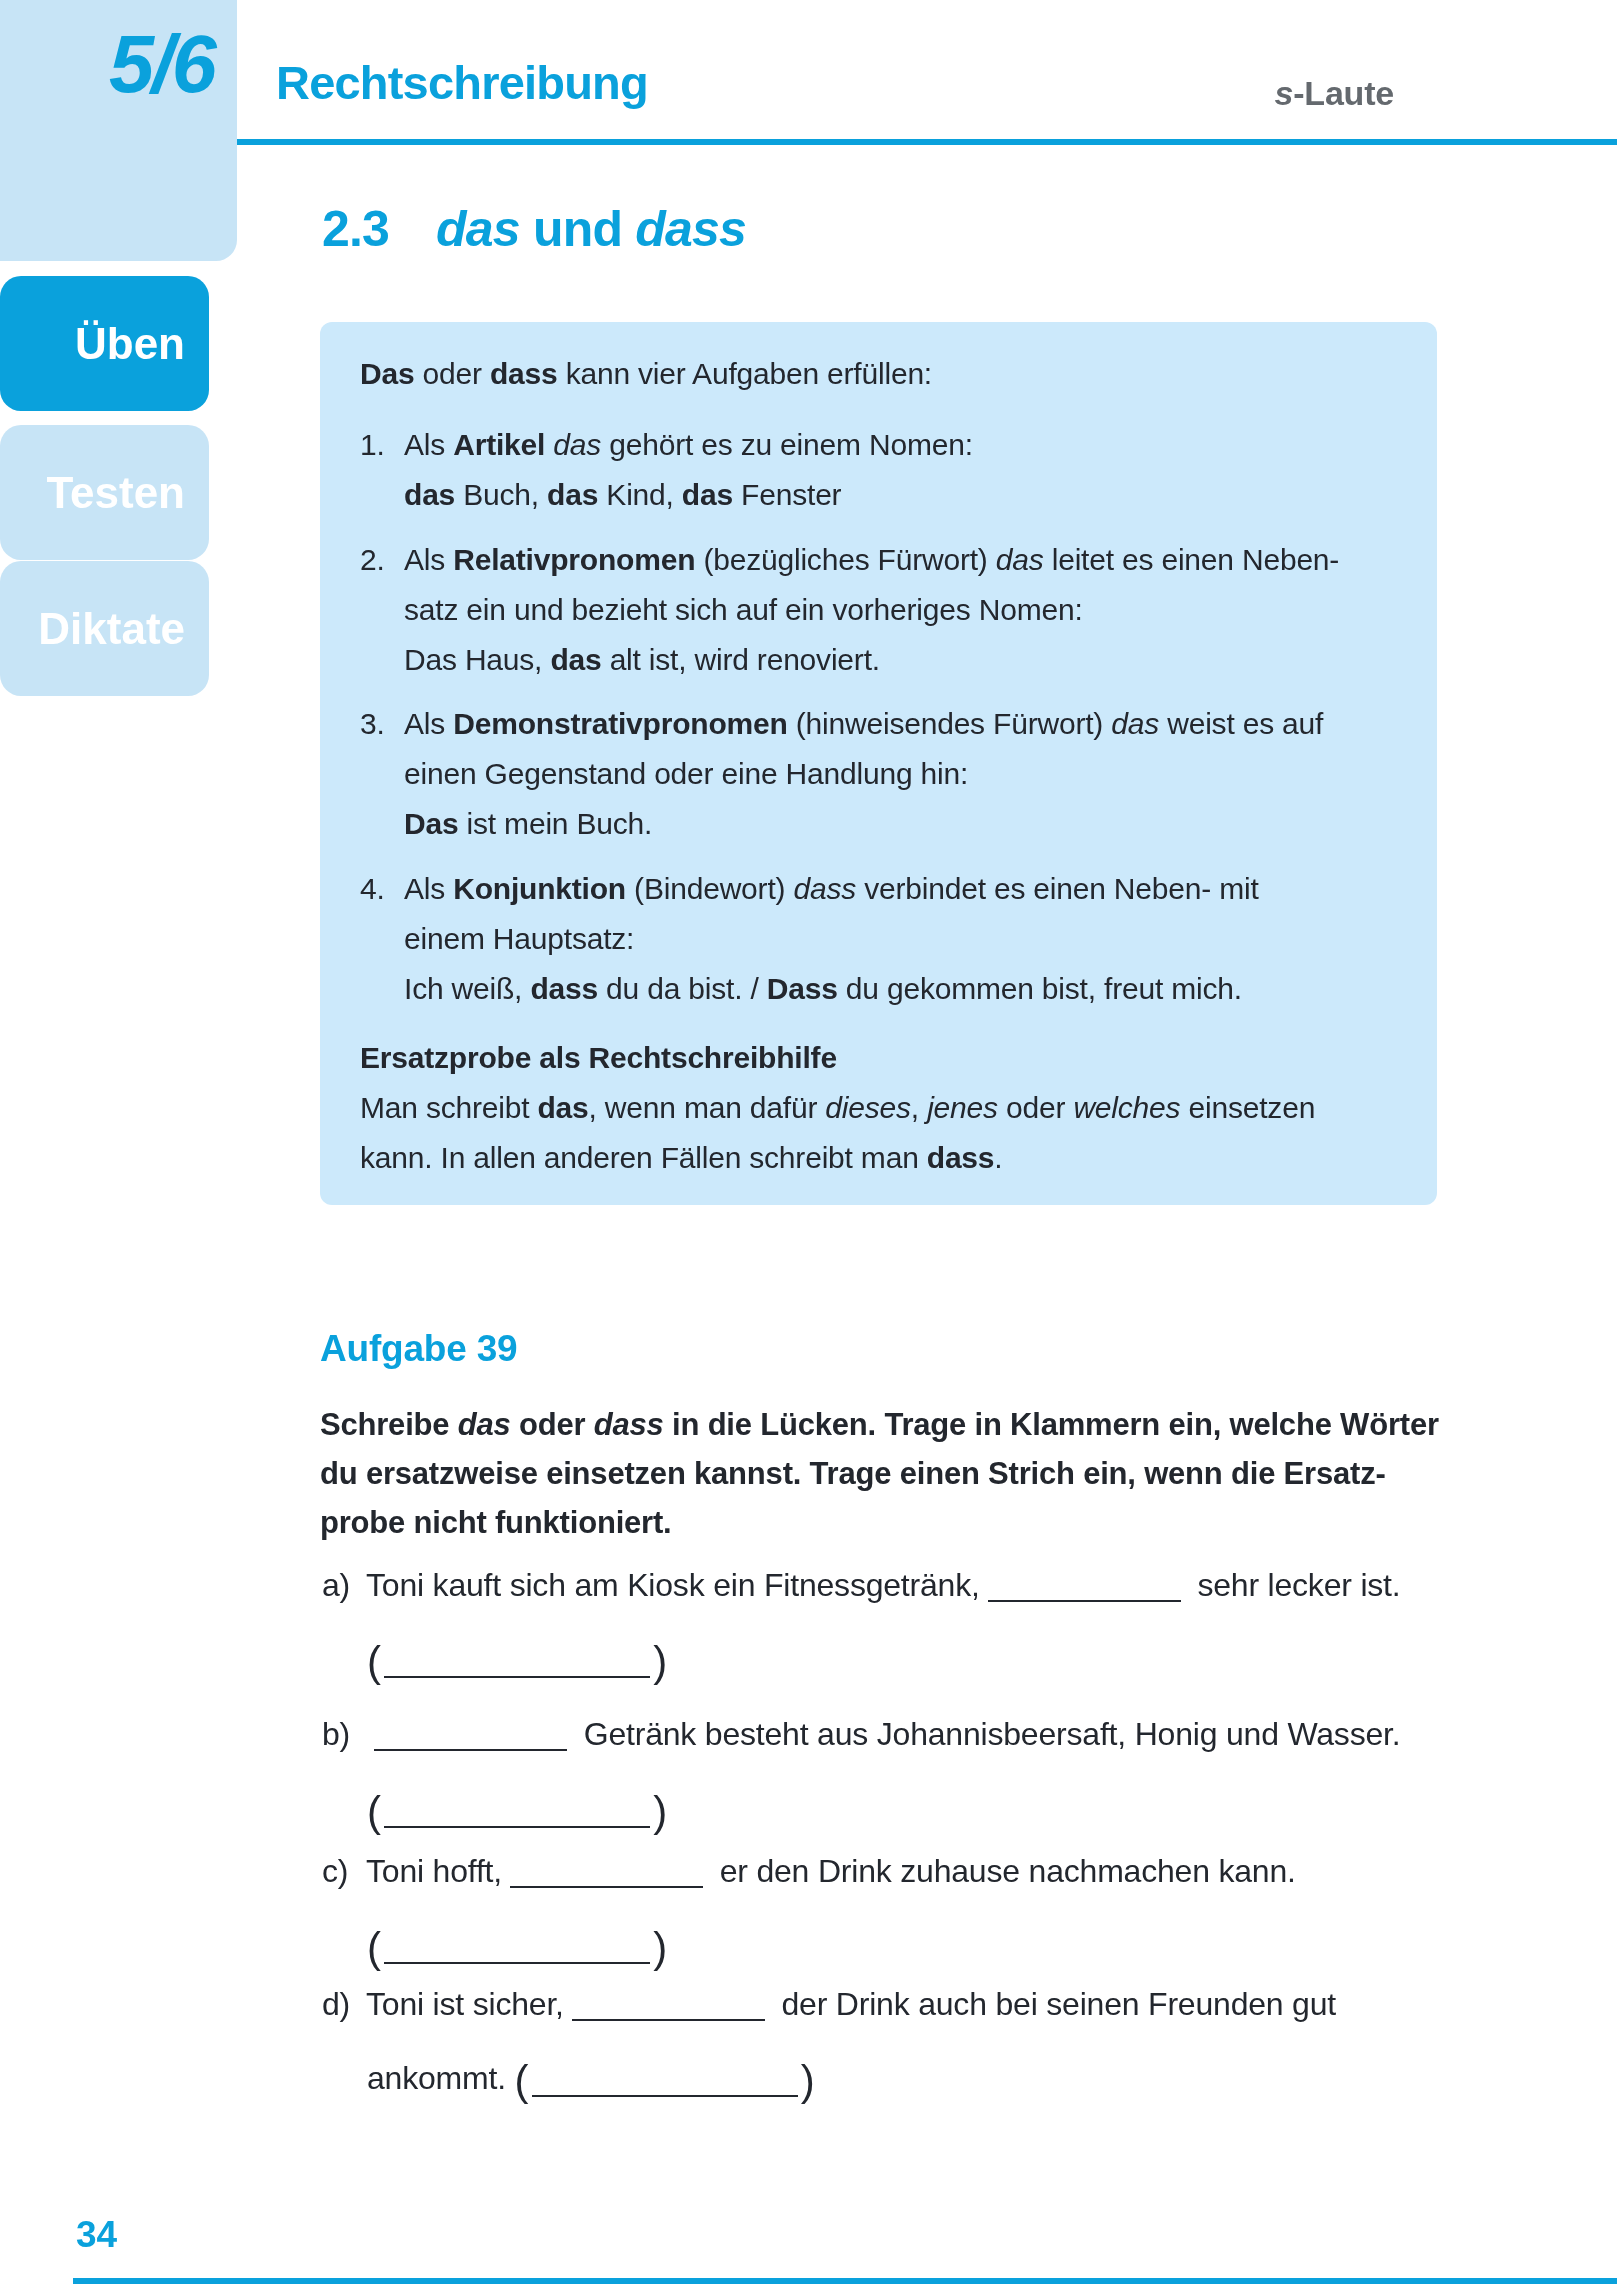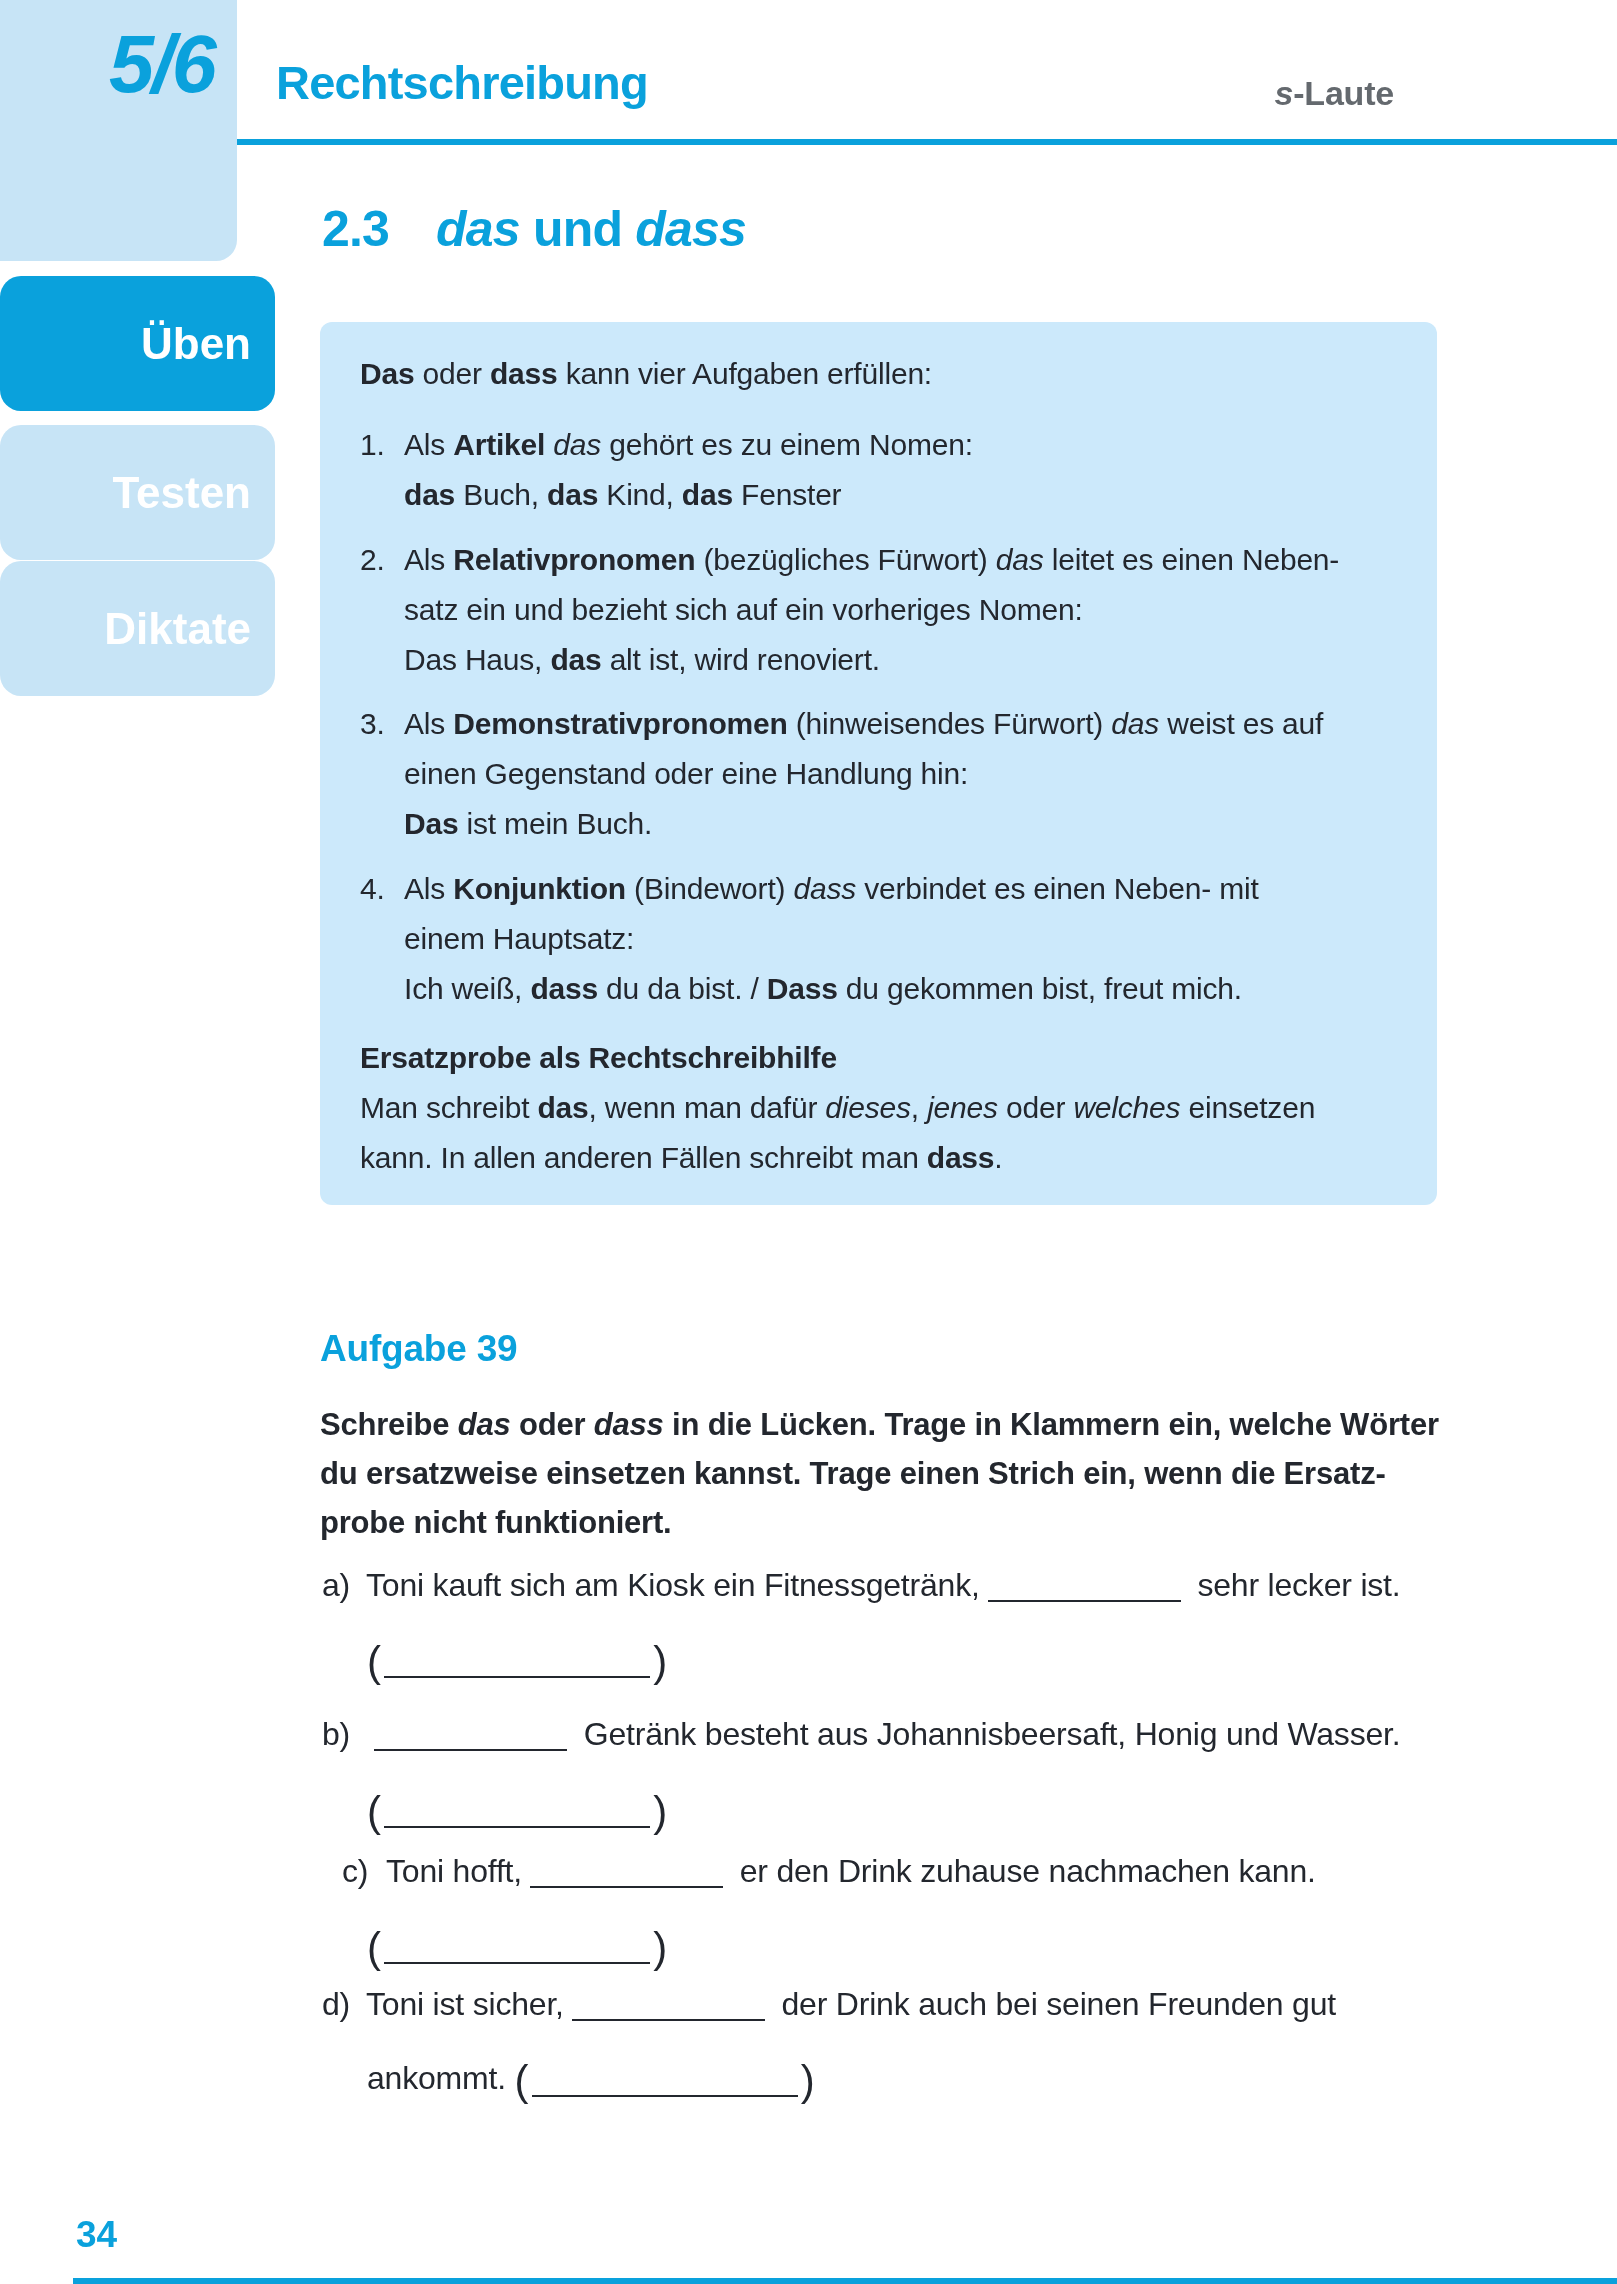--- a/index.html
+++ b/index.html
@@ -31,21 +31,21 @@
   .header-title{
     position:absolute;left:276px;top:55px;
     font-size:47px;font-weight:bold;color:var(--accent);letter-spacing:-0.8px;
   }
   .topic{
     position:absolute;right:224px;top:74px;
     font-size:34px;font-weight:bold;color:var(--muted);
   }
   .topic .it{font-style:italic;}
   .tab{
-    position:absolute;left:0;width:275px;height:135px;
+    position:absolute;left:0;width:209px;height:135px;
     background:var(--sidebar-light);border-radius:21px;
     display:flex;align-items:center;justify-content:flex-end;
     padding-right:24px;
     font-size:44px;font-weight:bold;color:#ffffff;letter-spacing:0;
   }
   .tab.active{background:var(--accent);}
   .tab-uben{top:276px;}
   .tab-testen{top:425px;}
   .tab-diktate{top:561px;}
   
@@ -88,21 +88,21 @@
   }
   .blank-l{
     display:inline-block;width:266px;border-bottom:2.4px solid var(--ink);
     height:35px;position:relative;top:8px;margin:0 3.2px;
   }
   .par{font-size:42px;font-weight:400;vertical-align:-5.6px;}
   .row-a1{left:322px;top:1565px;}
   .row-a2{left:367px;top:1635px;}
   .row-b1{left:322px;top:1714px;}
   .row-b2{left:367px;top:1785px;}
-  .row-c1{left:322px;top:1851px;margin-left:20px;}
+  .row-c1{left:322px;top:1851px;}
   .row-c2{left:367px;top:1921px;}
   .row-d1{left:322px;top:1984px;}
   .row-d2{left:367px;top:2054px;}
   .page-number{
     position:absolute;left:76px;top:2214px;
     font-size:37px;font-weight:bold;color:var(--accent);
   }
 </style>
 </head>
 <body>

